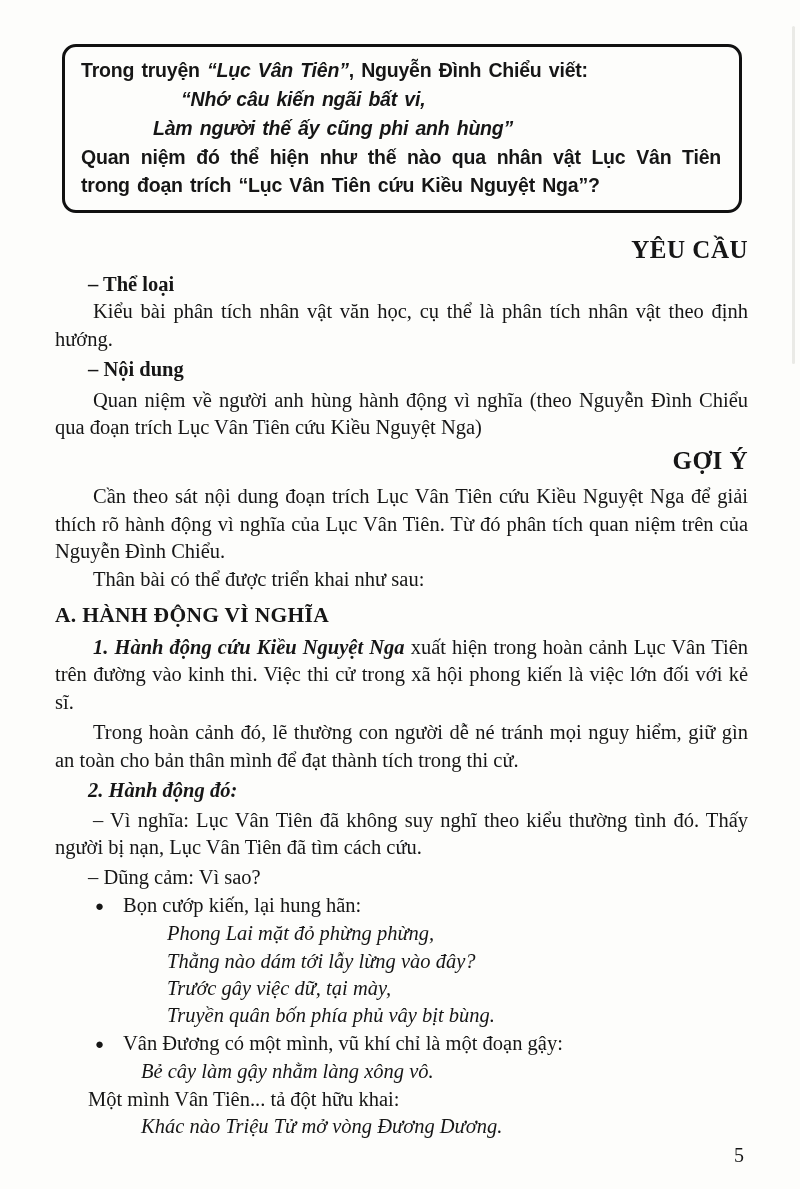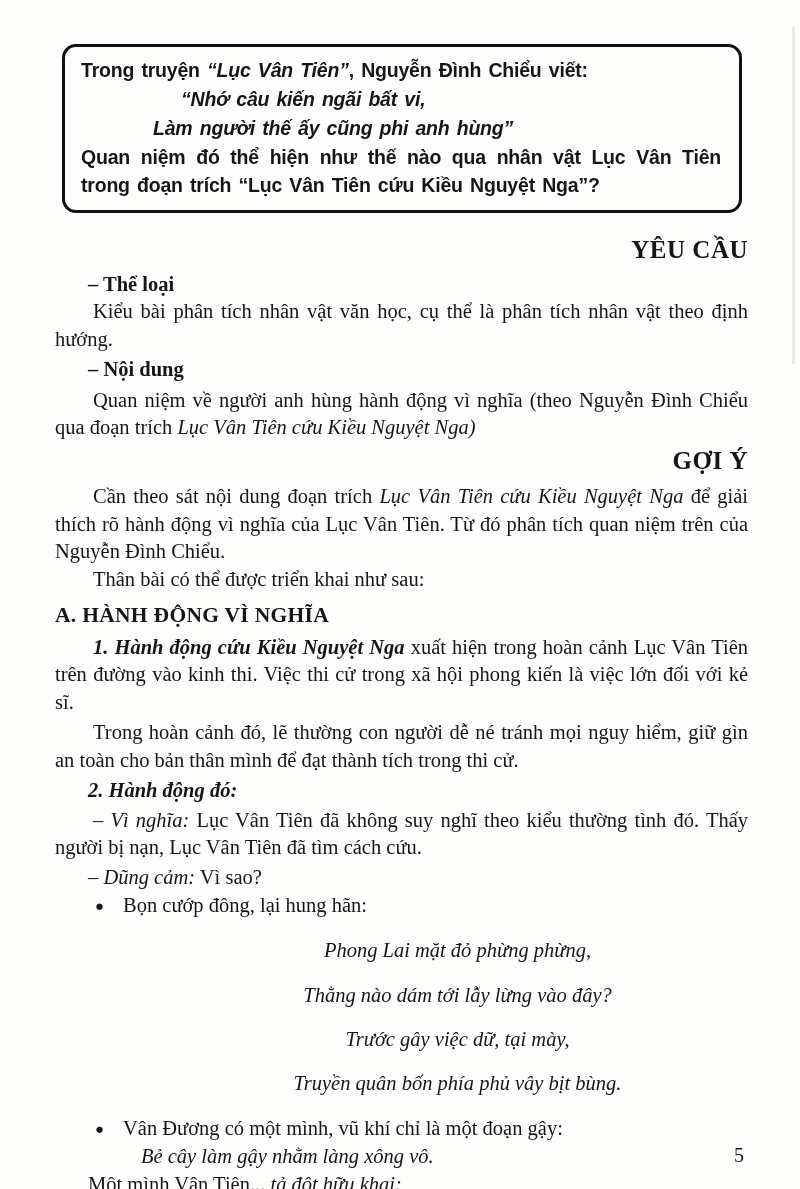--- a/index.html
+++ b/index.html
@@ -41,27 +41,27 @@
     font-weight:700;font-size:21.5px;line-height:28px;
     margin:8px 0 5px 0;letter-spacing:0.3px;
   }
   .para{margin:0;text-align:justify;text-indent:38px;}
   .para-dash{margin:0;text-indent:33px;text-align:left;}
   .mt2{margin-top:2px;}
   .mt3{margin-top:3px;}
   .mt4{margin-top:4px;}
   .bullet{display:flex;padding-left:40px;margin:0;}
   .bullet .dot{flex:none;width:28px;font-size:15px;padding-top:1px;}
-  .verse{margin:17px;padding-left:112px;font-style:italic;text-align:center;}
+  .verse{margin:0;padding-left:112px;font-style:italic;}
   .verse-b{margin:0;padding-left:86px;font-style:italic;}
   .lead-in{margin:0;padding-left:33px;}
   
   .s-r{font-weight:400;font-style:normal;}
   .s-b{font-weight:700;font-style:normal;}
-  .s-i{font-weight:400;font-style:italic;}
+  .s-i{font-weight:400;}
   .s-bi{font-weight:700;font-style:italic;}
   
   .page-number{position:absolute;top:1144px;right:56px;font-size:20px;}
 </style>
 </head>
 <body>
 
 <div class="scan-line"></div>
 
 <div class="problem-box">
@@ -90,21 +90,21 @@
   <p class="para"><span class="s-bi">1. Hành động cứu Kiều Nguyệt Nga</span><span class="s-r"> xuất hiện trong hoàn cảnh Lục Vân Tiên trên đường vào kinh thi. Việc thi cử trong xã hội phong kiến là việc lớn đối với kẻ sĩ.</span></p>
   <p class="para mt3"><span class="s-r">Trong hoàn cảnh đó, lẽ thường con người dễ né tránh mọi nguy hiểm, giữ gìn an toàn cho bản thân mình để đạt thành tích trong thi cử.</span></p>
 
   <p class="para-dash mt3"><span class="s-bi">2. Hành động đó:</span></p>
 
   <p class="para mt2"><span class="s-r">– </span><span class="s-i">Vì nghĩa:</span><span class="s-r"> Lục Vân Tiên đã không suy nghĩ theo kiểu thường tình đó. Thấy người bị nạn, Lục Vân Tiên đã tìm cách cứu.</span></p>
   <p class="para-dash mt3"><span class="s-r">– </span><span class="s-i">Dũng cảm:</span><span class="s-r"> Vì sao?</span></p>
 
   <div class="bullet mt4">
     <span class="dot">●</span>
-    <span><span class="s-r">Bọn cướp đông, lại hung hãn:</span></span>
+    <span><span class="s-r">Bọn cướp kiến, lại hung hãn:</span></span>
   </div>
   <p class="verse"><span class="s-i">Phong Lai mặt đỏ phừng phừng,</span></p>
   <p class="verse"><span class="s-i">Thằng nào dám tới lẫy lừng vào đây?</span></p>
   <p class="verse"><span class="s-i">Trước gây việc dữ, tại mày,</span></p>
   <p class="verse"><span class="s-i">Truyền quân bốn phía phủ vây bịt bùng.</span></p>
 
   <div class="bullet mt4">
     <span class="dot">●</span>
     <span><span class="s-r">Vân Đương có một mình, vũ khí chỉ là một đoạn gậy:</span></span>
   </div>

